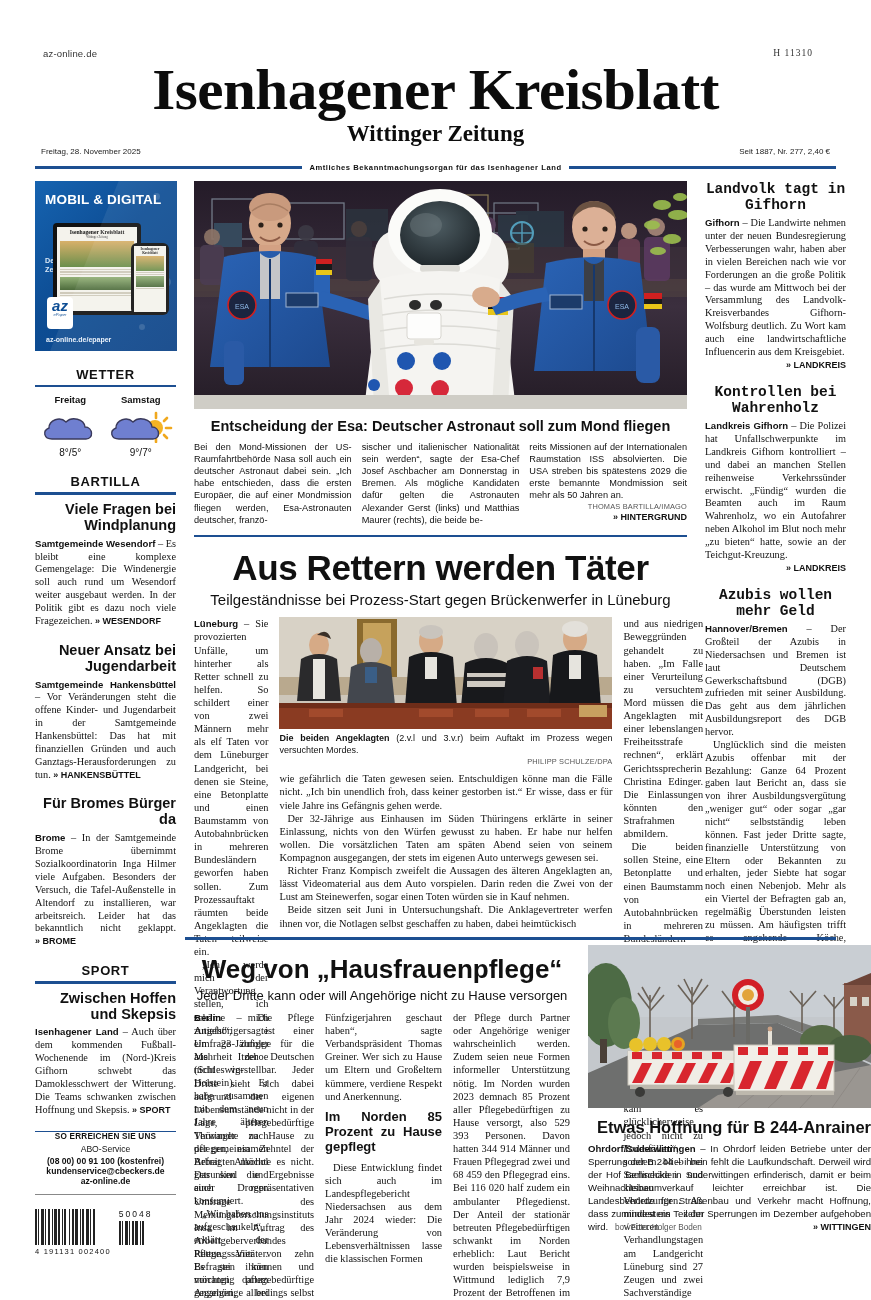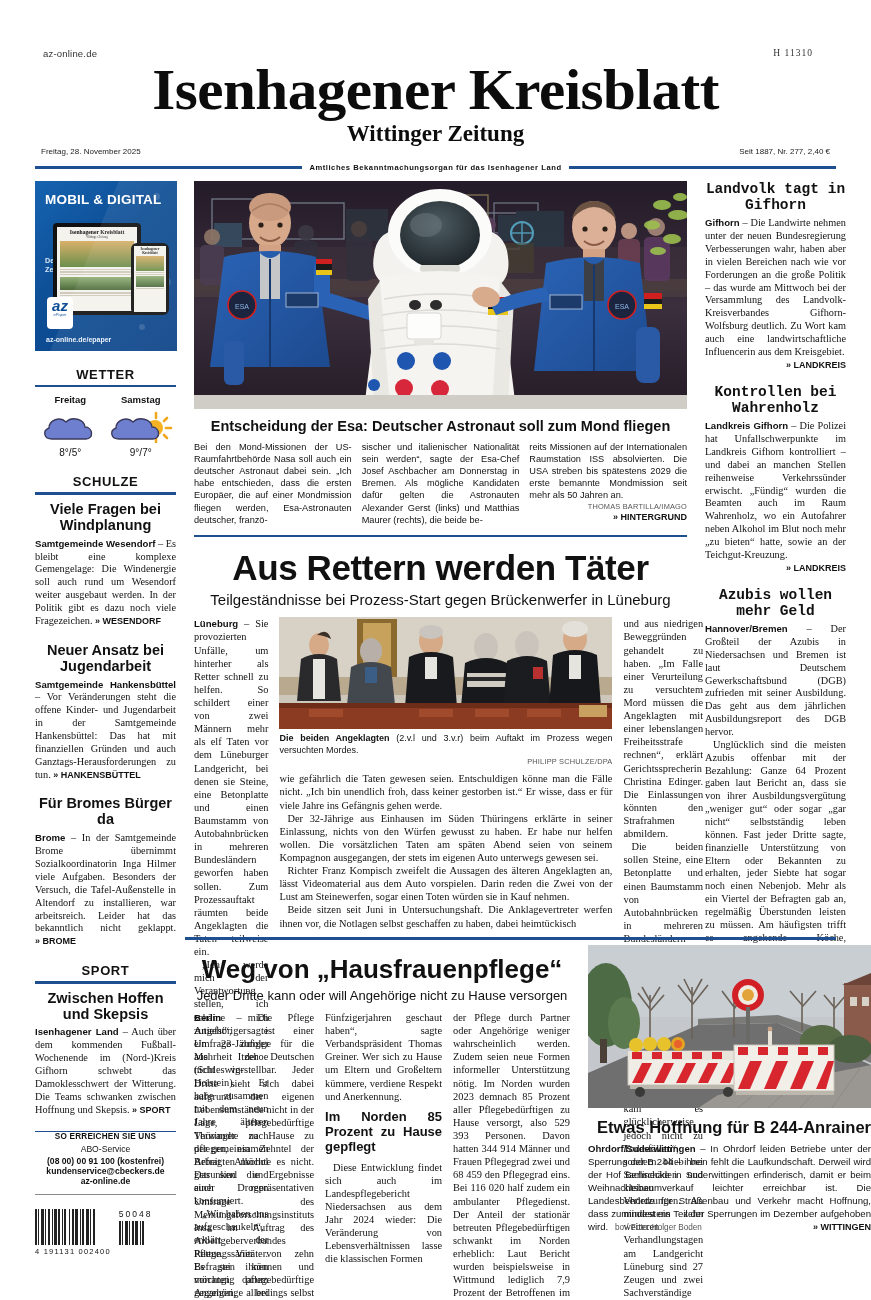--- a/index.html
+++ b/index.html
@@ -148,21 +148,21 @@
   .wday .t {
     font-family: "Liberation Sans", sans-serif;
     font-size: 10px; color: #111; margin-top: 4px;
   }
 
   
   .teaser { margin-bottom: 15px; }
   .teaser h3 {
     font-family: "Liberation Sans", sans-serif;
     font-weight: bold; font-size: 14.5px; line-height: 1.1;
-    text-align: center; margin-bottom: 4px; color: #111;
+    text-align: right; margin-bottom: 4px; color: #111;
   }
   .teaser p {
     font-family: "Liberation Serif", serif;
     font-size: 10.3px; line-height: 1.25;
     text-align: justify; color: #111; hyphens: auto;
   }
   .teaser p .loc {
     font-family: "Liberation Sans", sans-serif;
     font-weight: bold; font-size: 9.6px;
   }
@@ -375,21 +375,21 @@
                 <line x1="48" y1="33" x2="48" y2="29"></line>
               </g>
               <circle cx="47" cy="19" r="8" fill="#f5b324"></circle>
               <path d="M11 30 C3 30 1 22 8 19 C8 11 19 7 25 13 C31 7 43 10 44 18 C52 18 53 30 45 30 Z" fill="#6f7fd0" stroke="#3a3a5c" stroke-width="1.4"></path>
             </svg>
           </div>
           <div class="t">9°/7°</div>
         </div>
       </div>
 
-      <div class="sec">SCHULZE</div>
+      <div class="sec">BARTILLA</div>
       <div class="sec-rule"></div>
 
       <div class="teaser">
         <h3>Viele Fragen bei Windplanung</h3>
         <p><span class="loc">Samtgemeinde Wesendorf</span> <span>– Es bleibt eine komplexe Gemengelage: Die Windenergie soll auch rund um Wesendorf weiter ausgebaut werden. In der Politik gibt es dazu noch viele Fragezeichen.</span> <span class="ref">» WESENDORF</span></p>
       </div>
 
       <div class="teaser">
         <h3>Neuer Ansatz bei Jugendarbeit</h3>
         <p><span class="loc">Samtgemeinde Hankensbüttel</span> <span>– Vor Veränderungen steht die offene Kinder- und Jugendarbeit in der Samtgemeinde Hankensbüttel: Das hat mit finanziellen Gründen und auch Ganztags-Herausforderungen zu tun.</span> <span class="ref">» HANKENSBÜTTEL</span></p>

